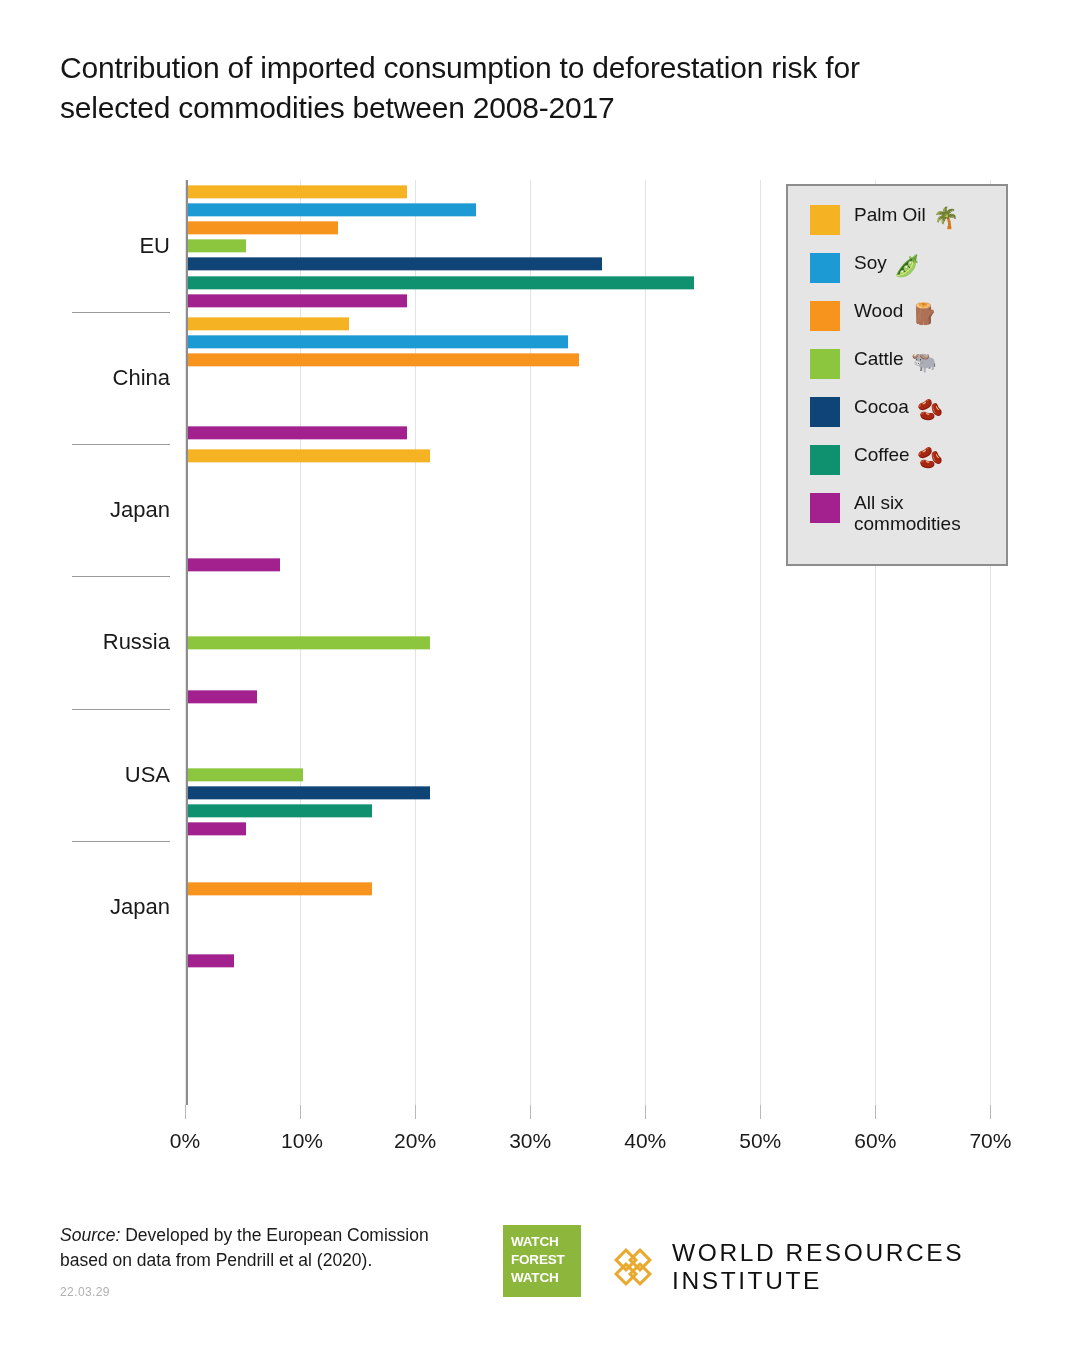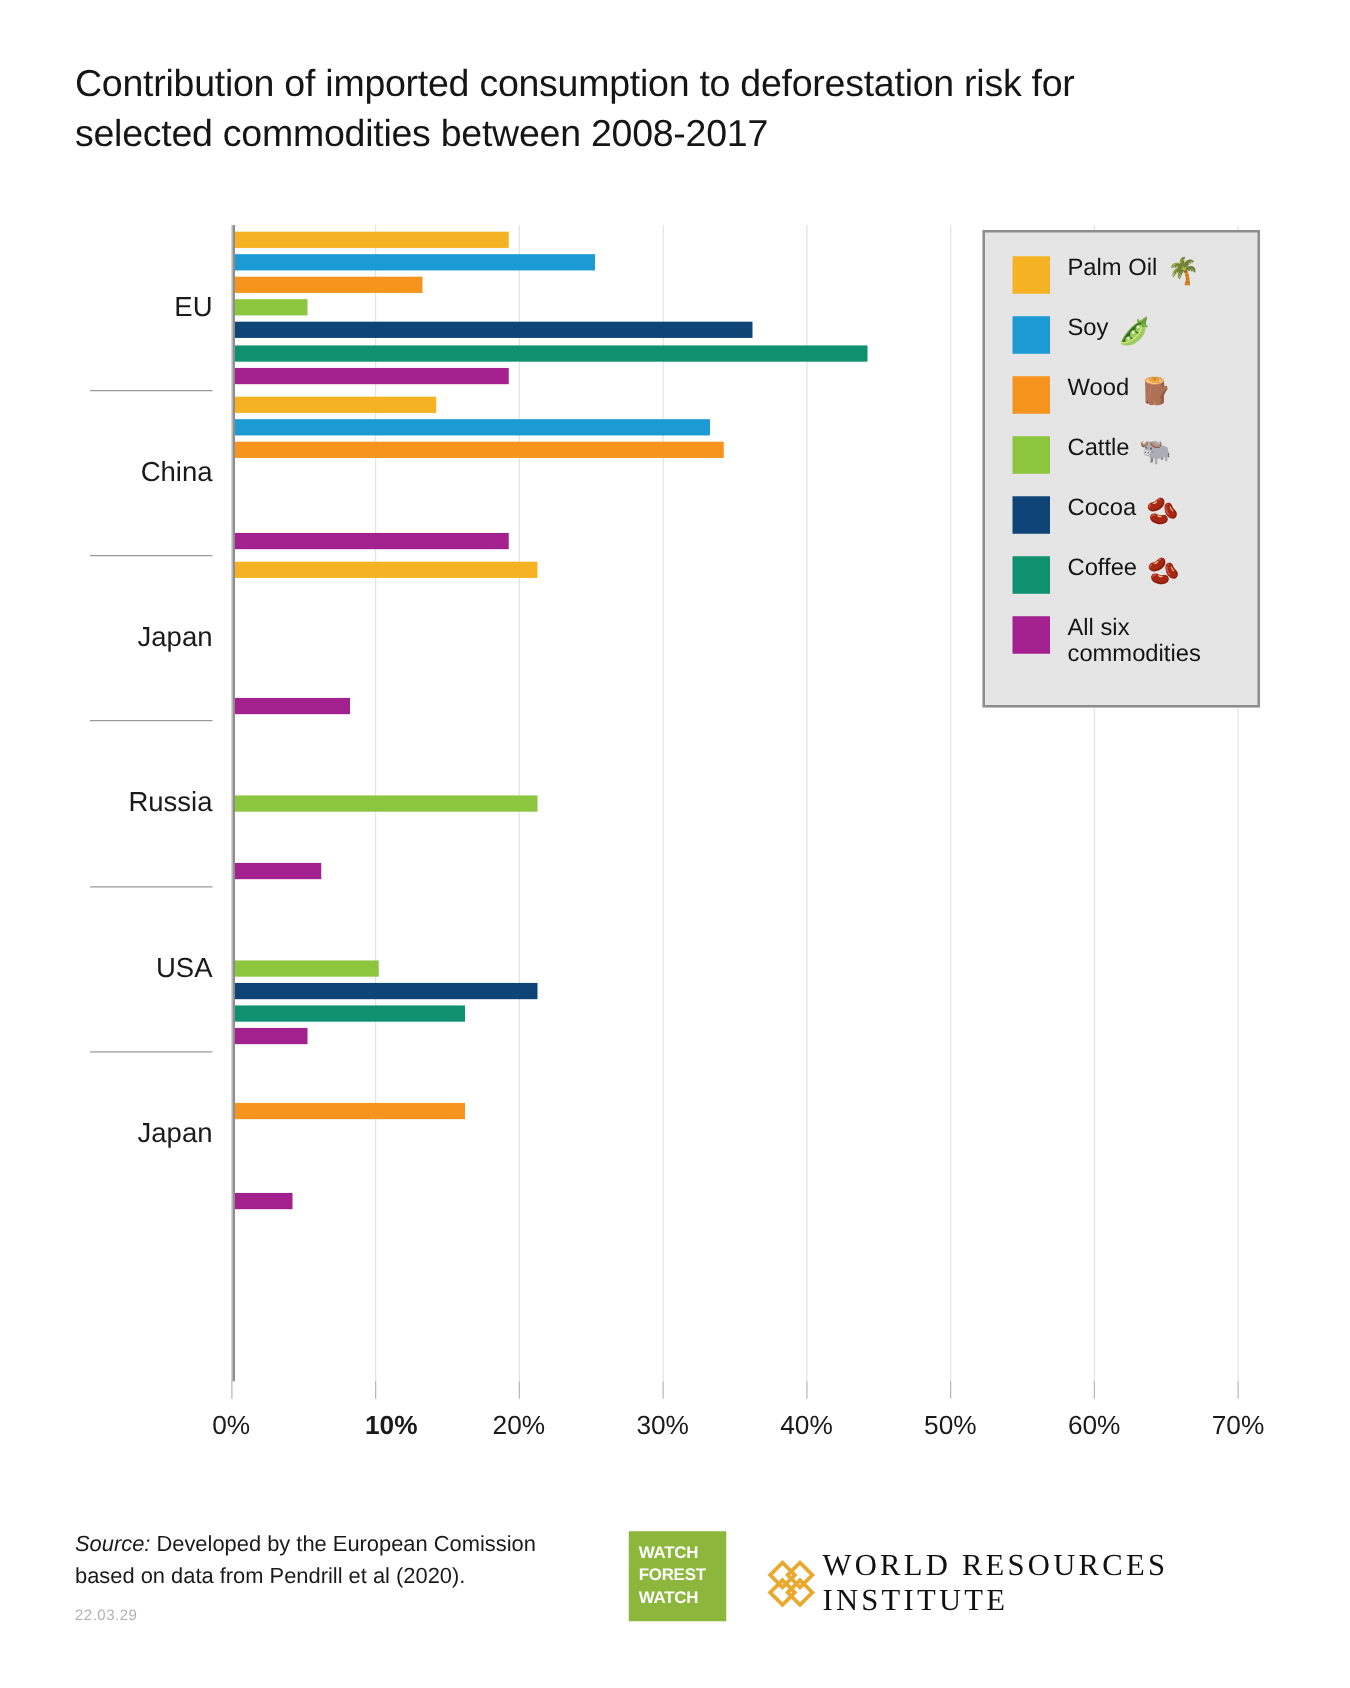--- a/index.html
+++ b/index.html
@@ -131,22 +131,22 @@
     display: block;
     font-size: 13.5px; font-weight: 700; line-height: 1.32;
     color: #ffffff; letter-spacing: -0.2px;
   }
   .wri-logo {
     position: absolute; left: 612px; top: 24px;
     display: flex; align-items: center;
   }
   .wri-mark { width: 42px; height: 42px; flex: 0 0 42px; }
   .wri-text {
-    margin-left: 4px;
-    font-family: Liberation Serif, serif;
+    margin-left: 18px;
+    font-family: Liberation Sans, sans-serif;
     font-size: 24.5px; letter-spacing: 2.6px;
     color: #111111;
   }
 </style>
 </head>
 <body>
 
 <div class="page">
 
   <h1 class="title">Contribution of imported consumption to deforestation risk for selected commodities between 2008-2017</h1>
@@ -323,21 +323,21 @@
             <div class="bar-row">
               <div class="bar" title="All six commodities: 4%" style="width: 46.0227px; background: rgb(162, 33, 142);"></div>
             </div>
           </div>
         </div>
       </div>
     <div class="xaxis" id="xaxis">
         <div class="xtick-mark" style="left: 185px;"></div>
         <div class="xtick-label" style="left: 185px;">0%</div>
         <div class="xtick-mark" style="left: 300.057px;"></div>
-        <div class="xtick-label" style="left: 313px; font-weight: bold;">10%</div>
+        <div class="xtick-label" style="left: 302px;">10%</div>
         <div class="xtick-mark" style="left: 415.114px;"></div>
         <div class="xtick-label" style="left: 415.114px;">20%</div>
         <div class="xtick-mark" style="left: 530.17px;"></div>
         <div class="xtick-label" style="left: 530.17px;">30%</div>
         <div class="xtick-mark" style="left: 645.227px;"></div>
         <div class="xtick-label" style="left: 645.227px;">40%</div>
         <div class="xtick-mark" style="left: 760.284px;"></div>
         <div class="xtick-label" style="left: 760.284px;">50%</div>
         <div class="xtick-mark" style="left: 875.341px;"></div>
         <div class="xtick-label" style="left: 875.341px;">60%</div>

